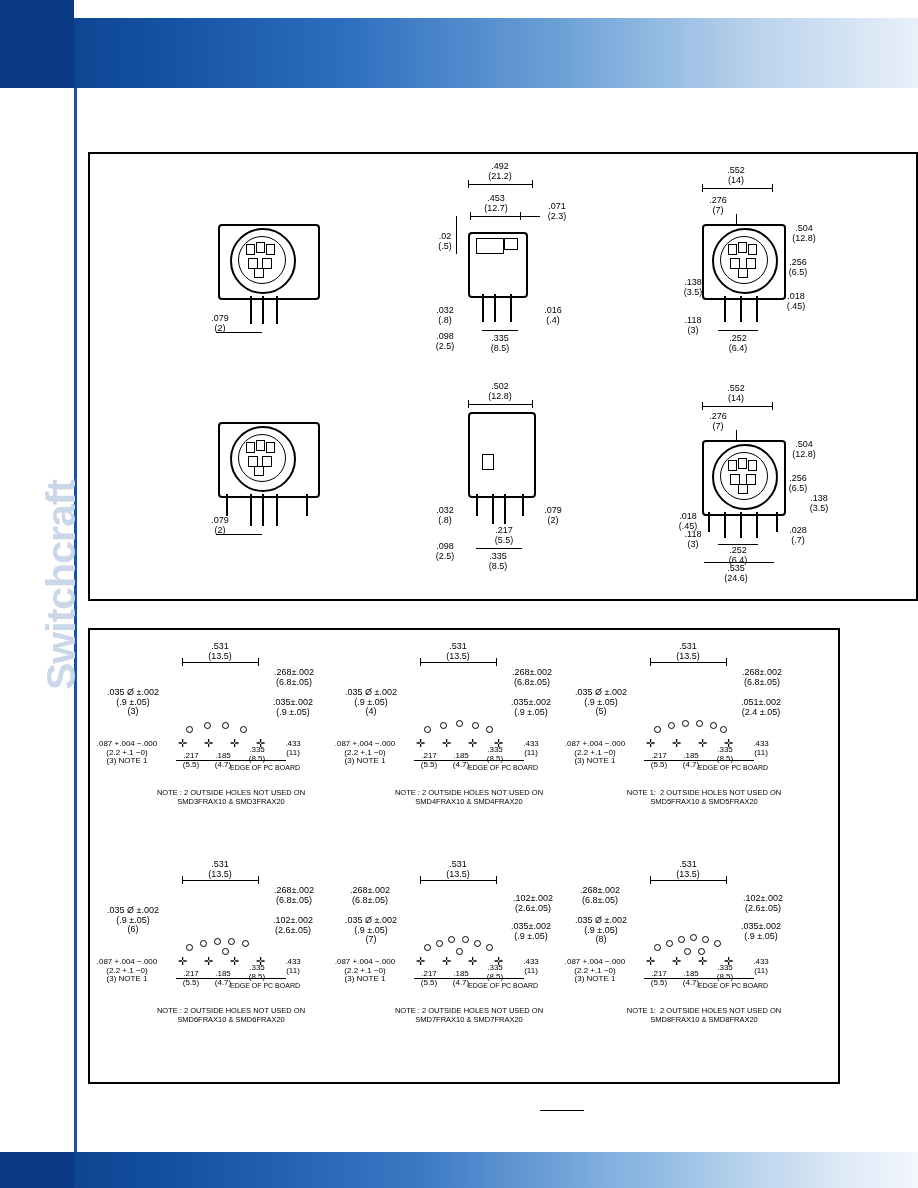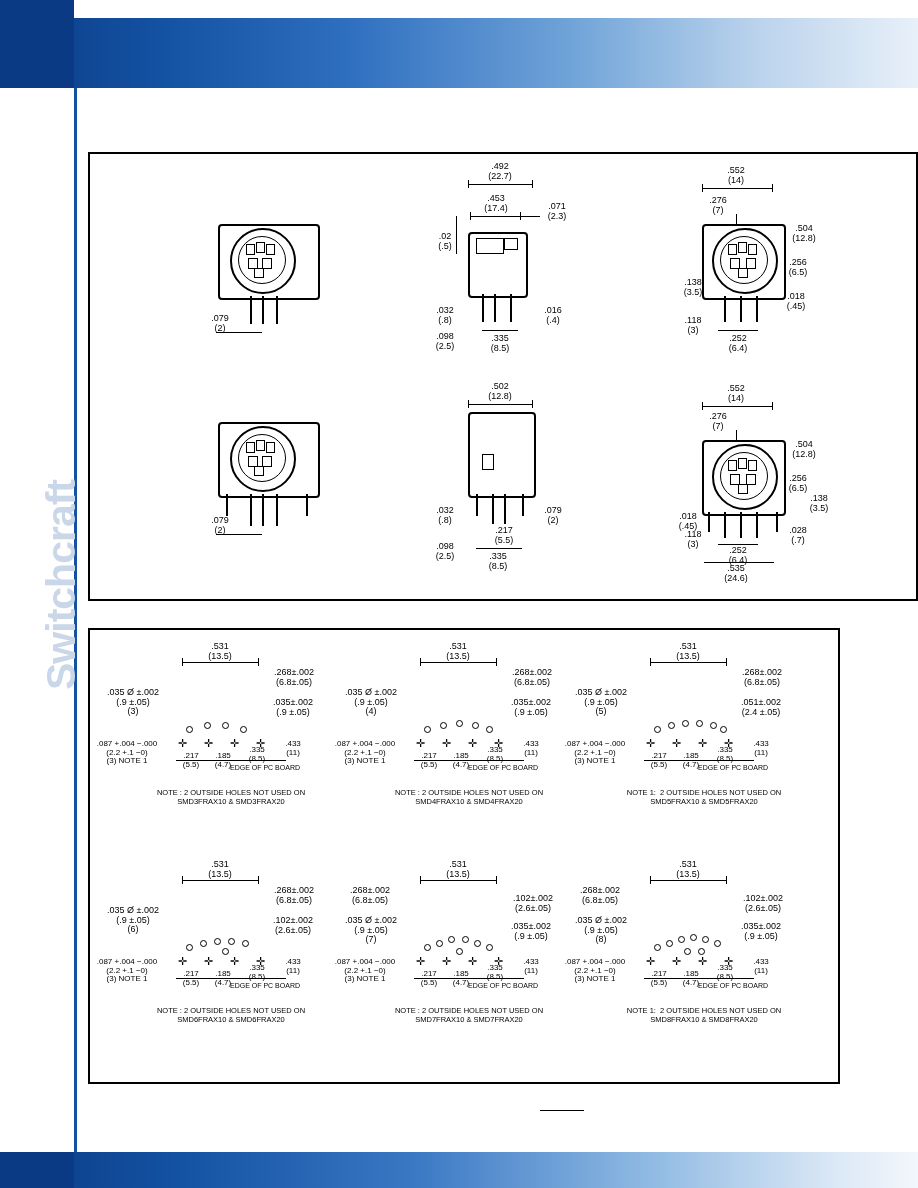--- a/index.html
+++ b/index.html
@@ -114,26 +114,26 @@
     <div class="leg" style="left:172px;top:142px;height:28px;"></div>
     <div class="leg" style="left:186px;top:142px;height:28px;"></div>
     <div class="hl" style="left:126px;top:178px;width:46px;"></div>
     <div class="dim" style="left:108px;top:160px;width:44px;"><span>.079</span><br><span>(2)</span></div>
   </div>
 
   <div class="fig">
     <div class="hl" style="left:378px;top:30px;width:64px;"></div>
     <div class="vl" style="left:378px;top:26px;height:8px;"></div>
     <div class="vl" style="left:442px;top:26px;height:8px;"></div>
-    <div class="dim" style="left:382px;top:8px;width:56px;"><span>.492</span><br><span>(22.7)</span></div>
+    <div class="dim" style="left:382px;top:8px;width:56px;"><span>.492</span><br><span>(21.2)</span></div>
 
     <div class="hl" style="left:380px;top:62px;width:50px;"></div>
     <div class="vl" style="left:380px;top:58px;height:8px;"></div>
     <div class="vl" style="left:430px;top:58px;height:8px;"></div>
-    <div class="dim" style="left:378px;top:40px;width:56px;"><span>.453</span><br><span>(17.4)</span></div>
+    <div class="dim" style="left:378px;top:40px;width:56px;"><span>.453</span><br><span>(12.7)</span></div>
 
     <div class="dim" style="left:448px;top:48px;width:38px;"><span>.071</span><br><span>(2.3)</span></div>
     <div class="hl" style="left:430px;top:62px;width:20px;"></div>
 
     <div class="dim" style="left:338px;top:78px;width:34px;"><span>.02</span><br><span>(.5)</span></div>
     <div class="vl" style="left:366px;top:62px;height:38px;"></div>
 
     <div class="conn-shell" style="left:378px;top:78px;width:56px;height:62px;"></div>
     <div class="pad" style="left:386px;top:84px;width:26px;height:14px;"></div>
     <div class="pad" style="left:414px;top:84px;width:12px;height:10px;"></div>

